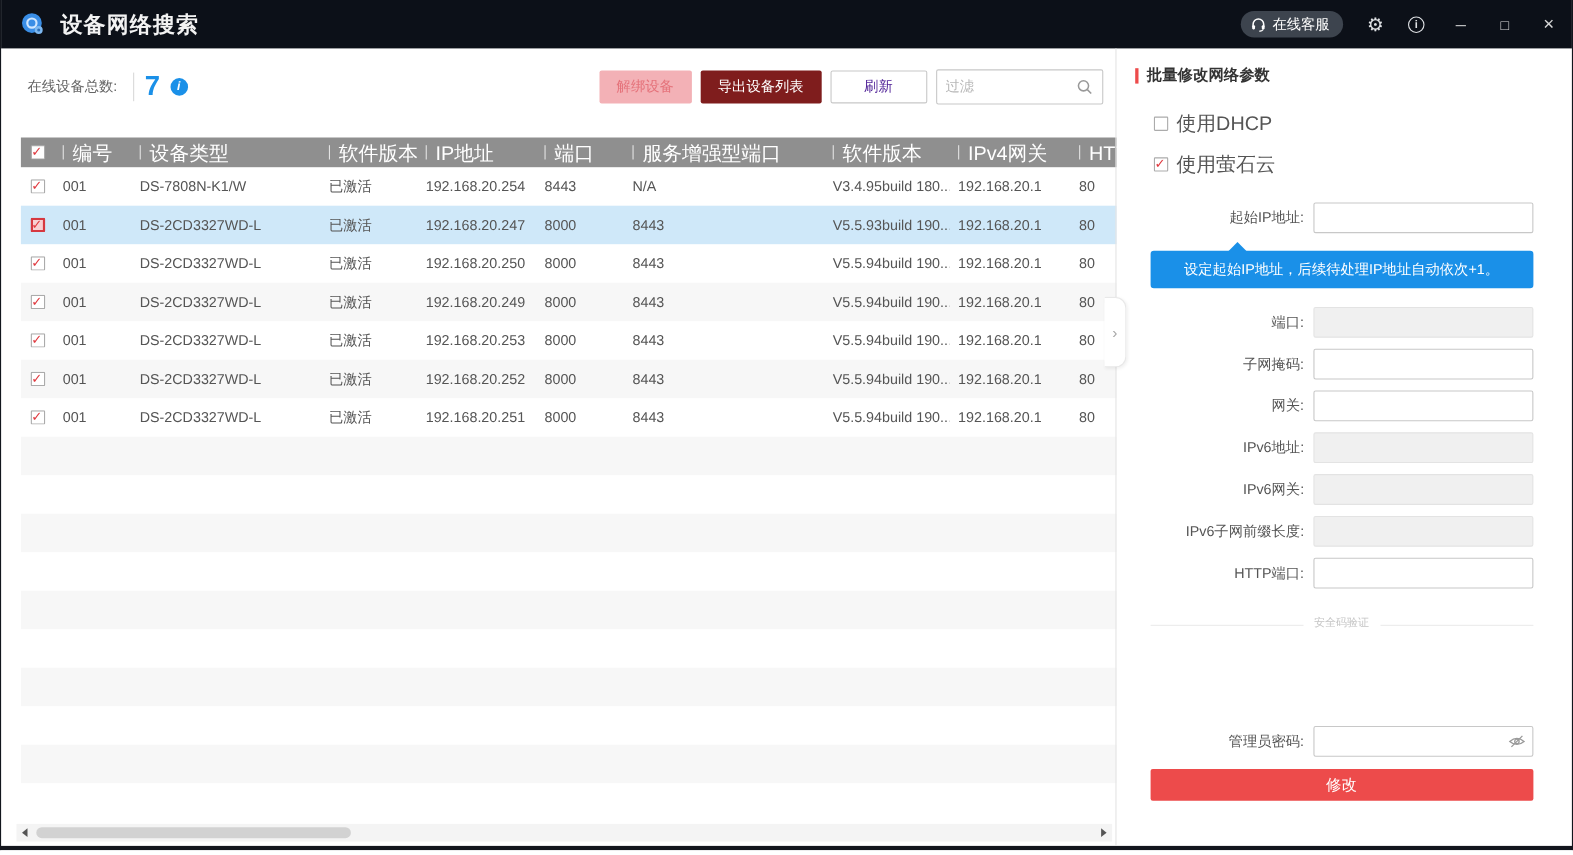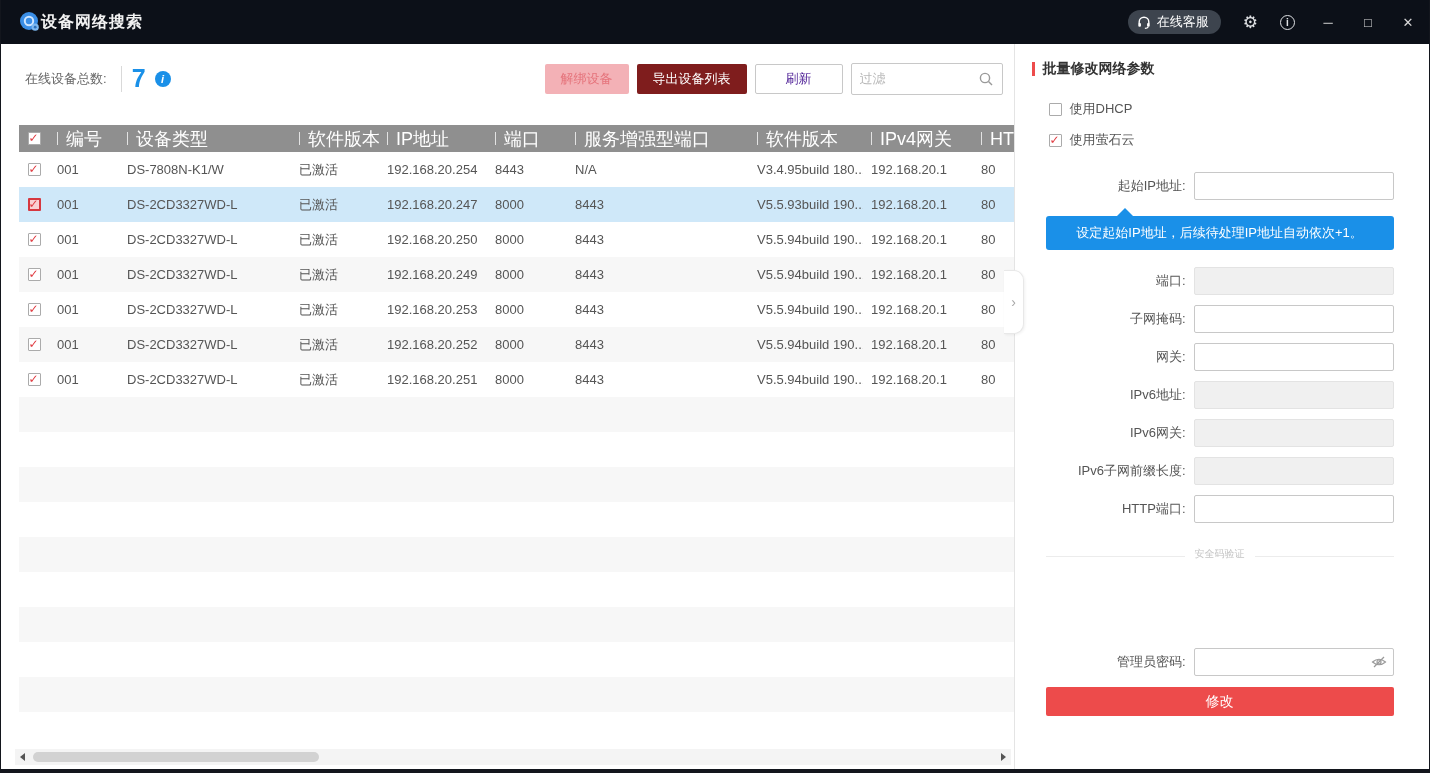--- a/index.html
+++ b/index.html
@@ -3,21 +3,21 @@
 <meta charset="utf-8">
 <style>
   * { margin:0; padding:0; box-sizing:border-box; }
   html,body { background:#fff; font-family:"Liberation Sans","DejaVu Sans",sans-serif; }
   .window { position:relative; width:1430px; height:773px; background:#fff;
             border-left:1px solid #13161d; border-right:1px solid #13161d; border-bottom:4px solid #13161d; overflow:hidden; }
 
   
   .titlebar { height:44px; background:#0c1018; display:flex; align-items:center; padding:0 14px; }
   .app-icon { width:22px; height:22px; margin-left:4px; }
-  .app-title { color:#f2f2f2; font-size:16px; font-weight:bold; letter-spacing:1px; }
+  .app-title { color:#f2f2f2; font-size:20px; font-weight:bold; margin-left:14px; letter-spacing:1px; }
   .titlebar-right { margin-left:auto; display:flex; align-items:center; }
   .support-pill { display:flex; align-items:center; gap:6px; background:#3d444e; color:#fff;
                   font-size:13px; padding:3px 12px 3px 9px; border-radius:13px; cursor:pointer; }
   .tb-icon { color:#dfe1e4; margin-left:22px; cursor:pointer; display:flex; align-items:center; }
   .gear { font-size:17px; line-height:1; }
   .info-ring { width:15px; height:15px; border:1.5px solid #dfe1e4; border-radius:50%;
                font-size:10px; font-weight:bold; display:flex; align-items:center; justify-content:center; }
   .win-btn { color:#d8d8d8; font-size:13px; margin-left:26px; cursor:pointer; width:14px; text-align:center; }
 
   
@@ -73,21 +73,21 @@
   .hscroll { position:absolute; left:14px; width:996px; bottom:4px; height:16px; background:#f4f4f4; }
   .hs-arrow { position:absolute; top:4px; width:0; height:0; cursor:pointer; }
   .hs-left { left:5px; border-top:4px solid transparent; border-bottom:4px solid transparent; border-right:5px solid #555; }
   .hs-right { right:5px; border-top:4px solid transparent; border-bottom:4px solid transparent; border-left:5px solid #555; }
   .hs-thumb { position:absolute; left:18px; top:3px; width:286px; height:10px; background:#d2d2d2; border-radius:5px; cursor:pointer; }
 
   
   .panel-title-row { display:flex; align-items:center; margin-top:16px; }
   .red-marker { width:3px; height:14px; background:#ed4b4b; margin-right:8px; flex:none; }
   .panel-title { font-size:14px; font-weight:bold; color:#333; }
-  .chk-row { display:flex; align-items:center; gap:8px; margin-left:17px; font-size:13px; color:#555; cursor:pointer; }
+  .chk-row { display:flex; align-items:center; gap:8px; margin-left:17px; font-size:18px; color:#555; cursor:pointer; }
   .chk-dhcp { margin-top:22px; }
   .chk-cloud { margin-top:13px; }
   .field-row { display:flex; align-items:center; margin-top:10px; }
   .field-row.first { margin-top:23px; }
   .f-label { width:154px; text-align:right; font-size:13px; color:#555; flex:none; }
   .f-input { width:200px; height:28px; margin-left:8px; border:1px solid #c8c8c8; border-radius:2px;
              font-size:13px; color:#555; padding:0 8px; outline:none; font-family:inherit; background:#fff; }
   .f-input:disabled { background:#f0f0f0; border-color:#e3e3e3; }
   .tooltip { position:relative; margin:16px 0 17px 14px; width:348px; height:34px; background:#1a90e8; border-radius:3px;
              color:#fff; font-size:13px; display:flex; align-items:center; justify-content:center; }

